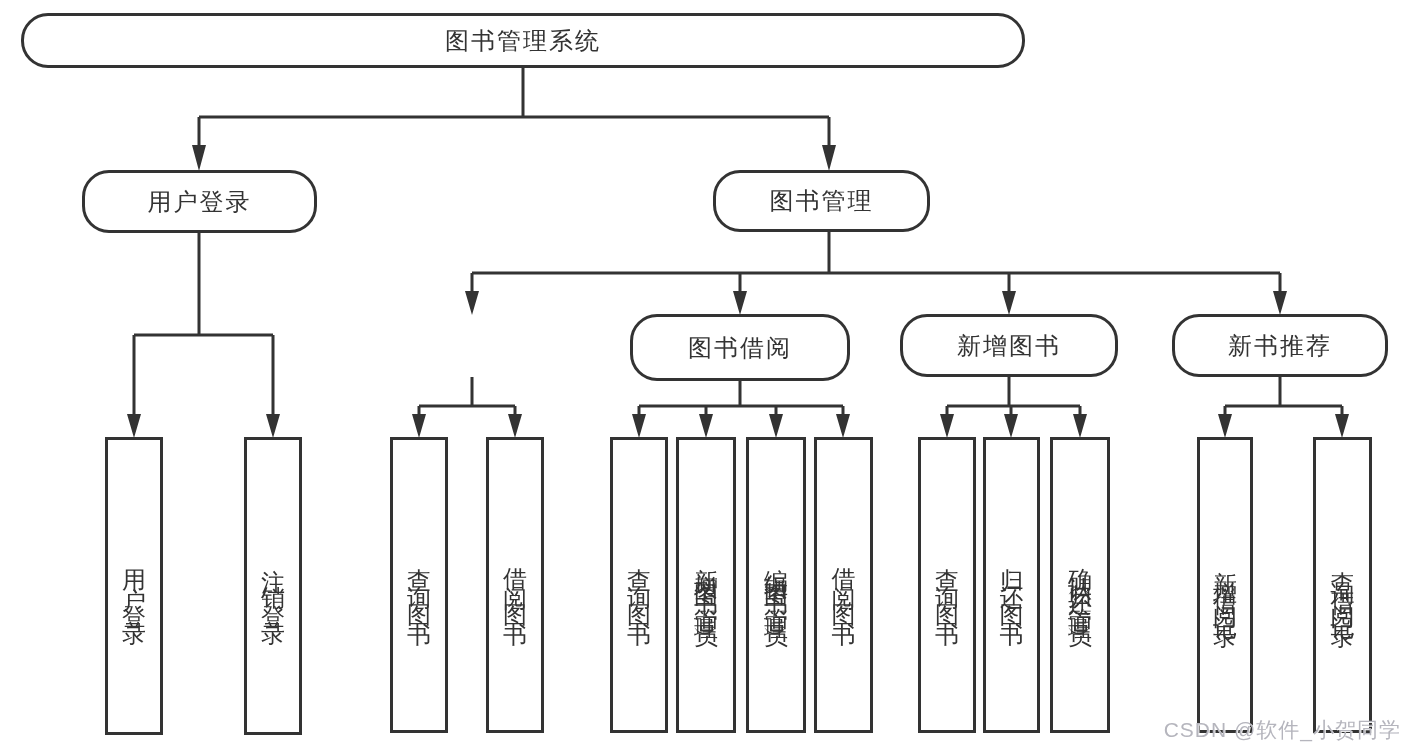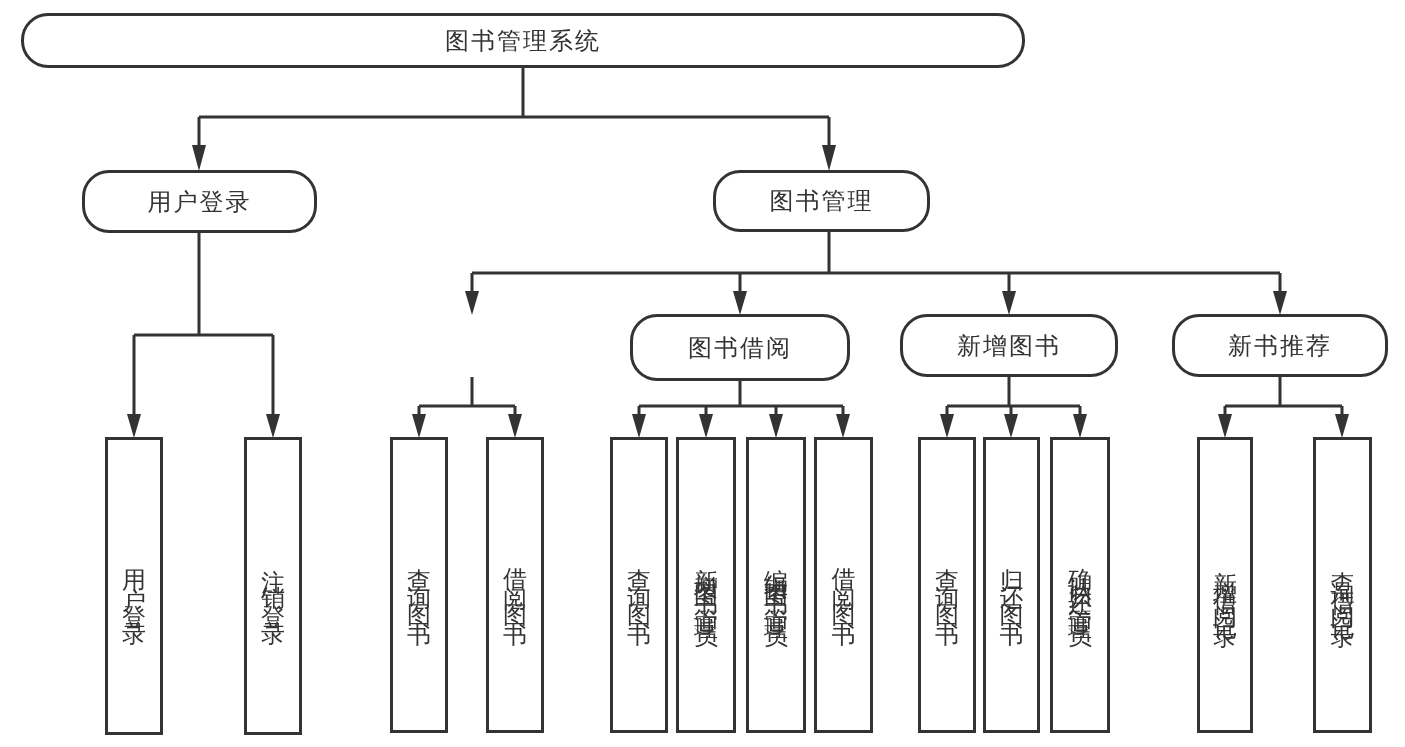--- a/index.html
+++ b/index.html
@@ -129,13 +129,14 @@
   <div class="box v sp-tight" style="left:746px;top:437px;width:60px;height:296px">编辑图书（管理员）</div>
   <div class="box v sp-wide" style="left:814px;top:437px;width:59px;height:296px">借阅图书</div>
 
   <div class="box v sp-wide" style="left:918px;top:437px;width:58px;height:296px">查询图书</div>
   <div class="box v sp-wide" style="left:983px;top:437px;width:57px;height:296px">归还图书</div>
   <div class="box v sp-tight" style="left:1050px;top:437px;width:60px;height:296px">确认归还（管理员）</div>
 
   <div class="box v sp-mid" style="left:1197px;top:437px;width:56px;height:296px">新增借阅记录</div>
   <div class="box v sp-mid" style="left:1313px;top:437px;width:59px;height:296px">查询借阅记录</div>
 
+  <div class="watermark">CSDN @软件_小贺同学</div>
 </div>
 
 </body></html>

